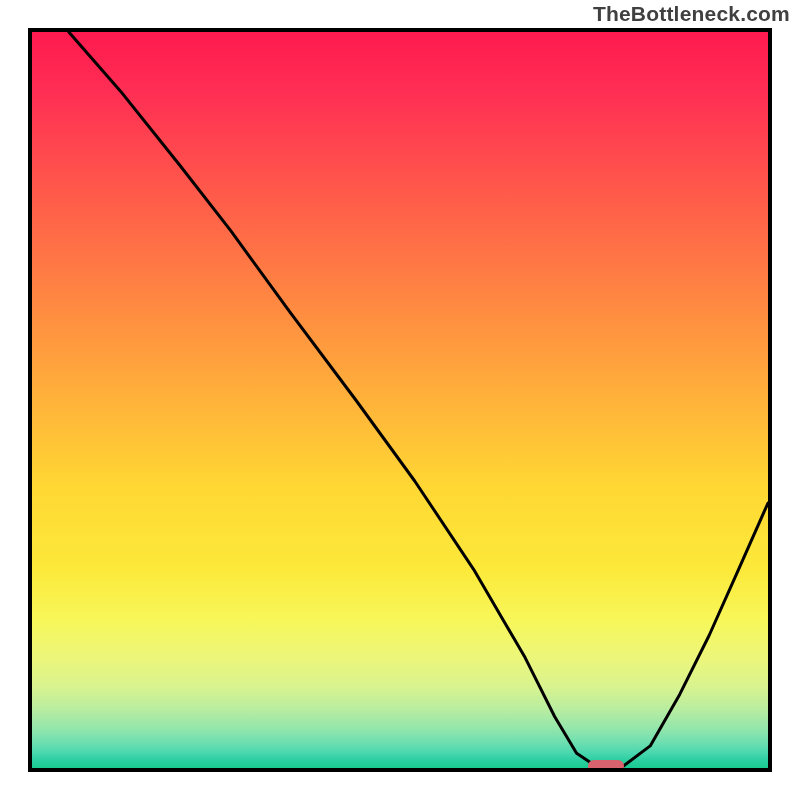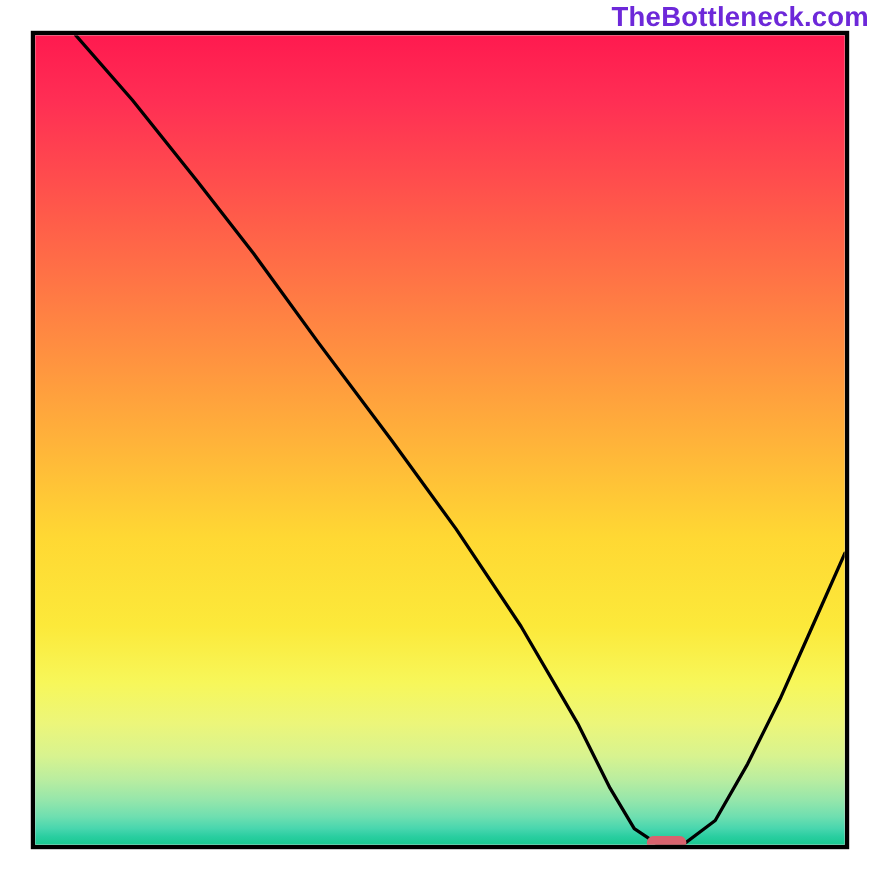--- a/index.html
+++ b/index.html
@@ -12,23 +12,23 @@
   }
   .container {
     position: relative;
     width: 800px;
     height: 800px;
   }
   .watermark {
     position: absolute;
     top: 2px;
     right: 10px;
-    font-size: 25px;
+    font-size: 21px;
     font-weight: bold;
-    color: #6d28d9;
+    color: #404040;
     letter-spacing: 0.2px;
     z-index: 10;
   }
   .plot-frame {
     position: absolute;
     left: 28px;
     top: 28px;
     width: 744px;
     height: 744px;
     border: 4px solid #000;

